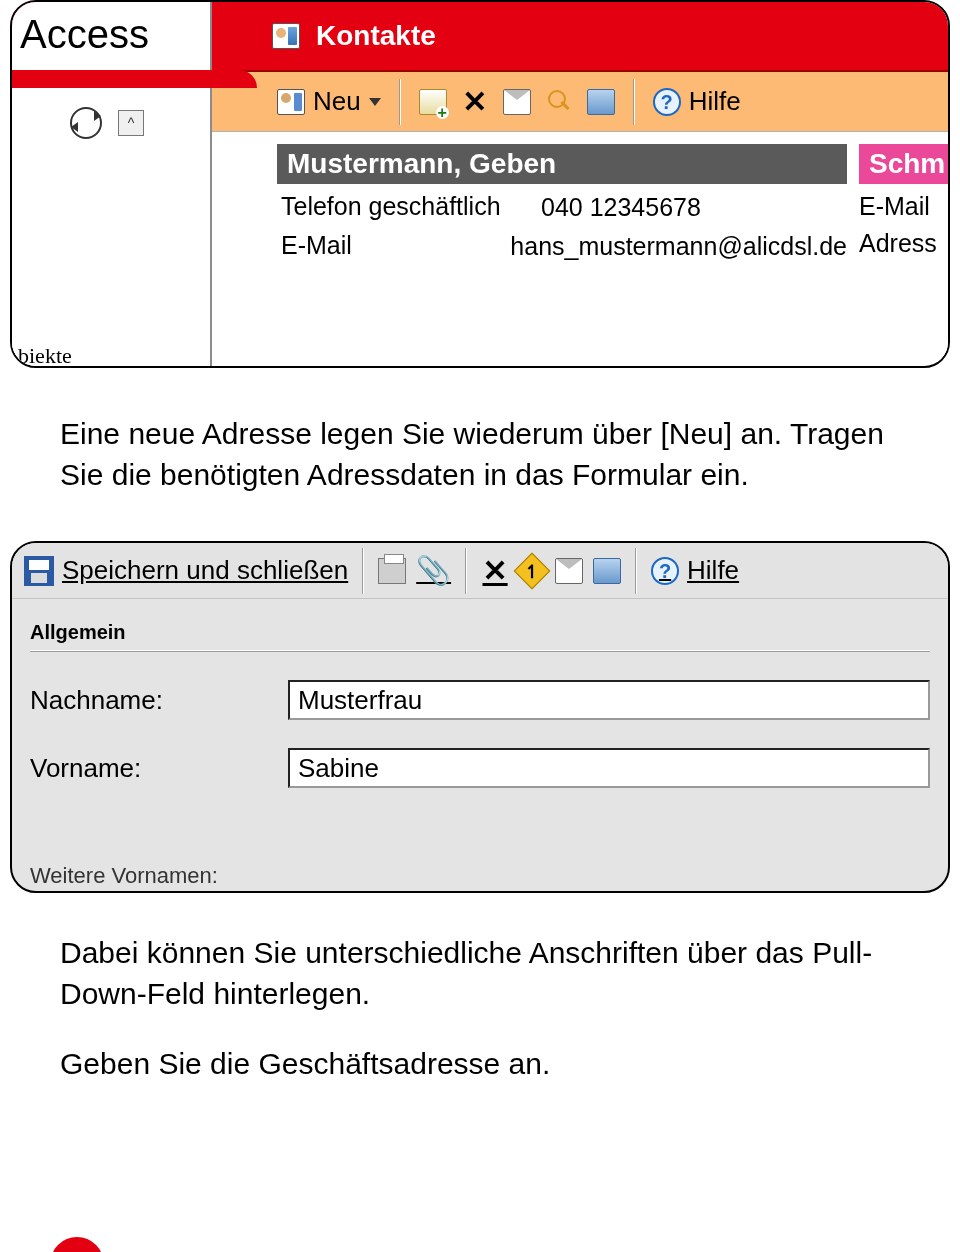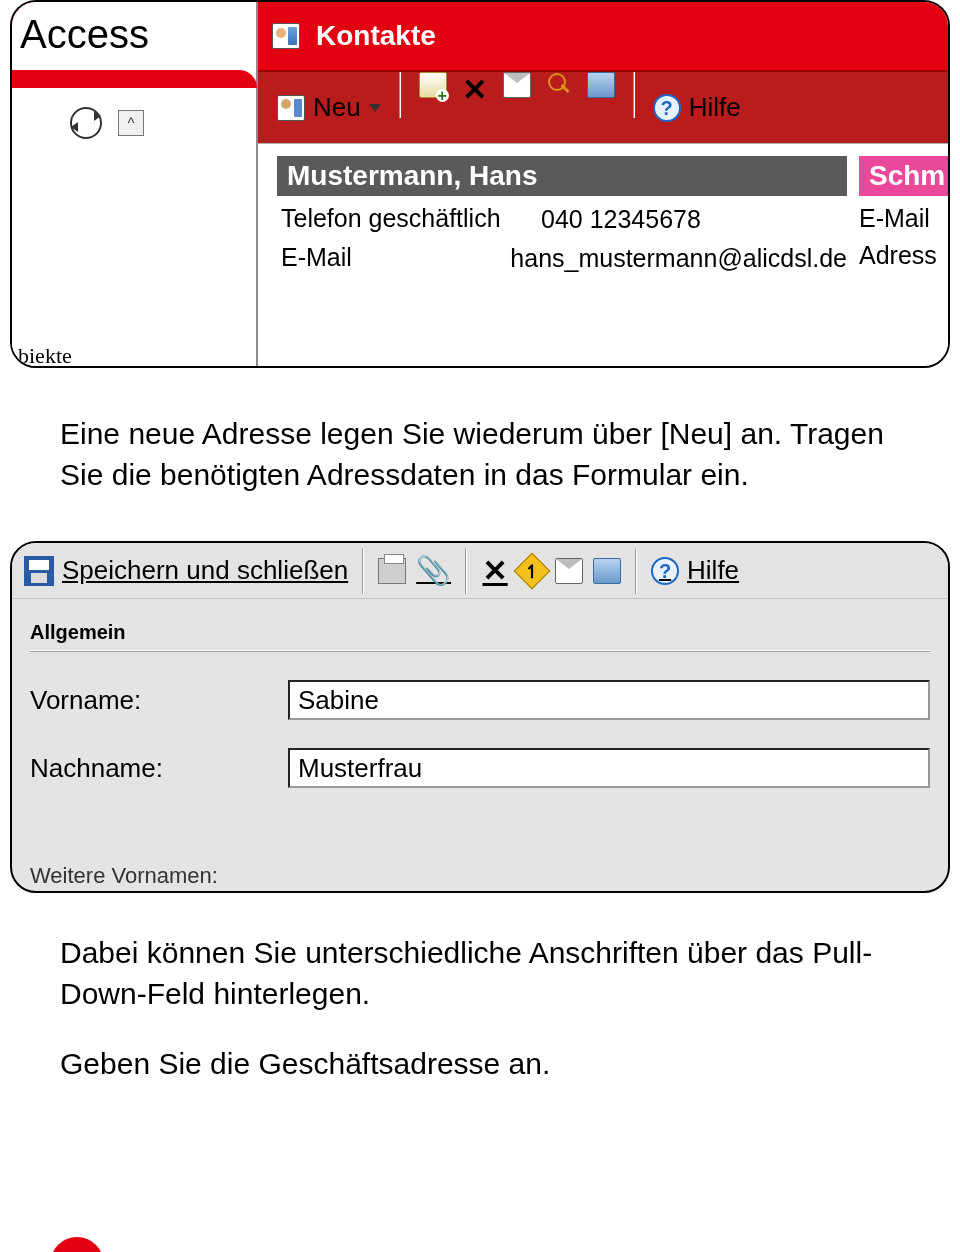--- a/index.html
+++ b/index.html
@@ -41,38 +41,38 @@
   .s1-chevron{width:0;height:0;border-left:7px solid transparent;border-right:7px solid transparent;border-top:9px solid #fff;display:inline-block;margin-left:4px;}
   .s1-contact-ico{
     width:28px;height:26px;background:#fff;border:1px solid #555;position:relative;border-radius:2px;
     display:inline-block;flex-shrink:0;
   }
   .s1-contact-ico::before{content:"";position:absolute;left:3px;top:4px;width:10px;height:10px;background:#e7b37a;border-radius:50%;}
   .s1-contact-ico::after{content:"";position:absolute;right:2px;top:3px;width:9px;height:18px;background:linear-gradient(#6aa4e0,#3a72b8);border-radius:1px;}
 
   
   .s1-access{
-    position:absolute;left:0;top:0;width:246px;height:368px;background:#fff;
+    position:absolute;left:0;top:0;width:200px;height:368px;background:#fff;
     border-right:2px solid #8b8b8b;
     z-index:5;
   }
   .s1-access-red{position:absolute;left:0;top:68px;width:245px;height:18px;background:#e30011;border-top-right-radius:40px;}
   .s1-access-title{position:absolute;left:8px;top:10px;font-size:40px;color:#000;font-family:Arial;font-weight:normal;}
   .s1-access-tools{position:absolute;left:58px;top:105px;display:flex;gap:16px;align-items:center;}
   .s1-refresh-ico{width:32px;height:32px;border:2px solid #333;border-radius:50%;position:relative;}
   .s1-refresh-ico::before,.s1-refresh-ico::after{content:"";position:absolute;width:0;height:0;border-top:5px solid transparent;border-bottom:5px solid transparent;}
   .s1-refresh-ico::before{border-right:7px solid #333;left:-1px;top:13px;}
   .s1-refresh-ico::after{border-left:7px solid #333;right:-1px;top:2px;}
   .s1-upbtn{width:26px;height:26px;border:1px solid #777;background:#f0f0f0;font-size:14px;line-height:24px;text-align:center;color:#333;}
   .s1-access-bottom{position:absolute;left:6px;bottom:1px;font-family:Verdana;font-size:22px;color:#000;}
 
   
   .s1-toolbar{
-    height:72px;background:#b91c1c;border-bottom:1px solid #b0b0b0;
-    padding-left:265px;display:flex;gap:14px;font-size:26px;color:#000;
+    height:60px;background:#fdba74;border-bottom:1px solid #b0b0b0;
+    padding-left:265px;display:flex;align-items:center;gap:14px;font-size:26px;color:#000;
   }
   .tb-sep{width:0;height:46px;border-left:1px solid #999;border-right:1px solid #fff;margin:0 4px;}
   .tb-item{display:flex;align-items:center;gap:8px;}
   .ico-small{width:28px;height:26px;display:inline-block;position:relative;}
   .ico-person{background:#fff;border:1px solid #555;border-radius:2px;}
   .ico-person::before{content:"";position:absolute;left:3px;top:3px;width:10px;height:10px;border-radius:50%;background:#d7a86e;}
   .ico-person::after{content:"";position:absolute;right:2px;top:3px;width:8px;height:18px;background:#5a8bd0;border-radius:1px;}
   .tb-drop{width:0;height:0;border-left:6px solid transparent;border-right:6px solid transparent;border-top:8px solid #333;}
   .ico-folder{background:linear-gradient(#fff, #e7dca0);border:1px solid #aa8a30;border-radius:2px;}
   .ico-folder::after{content:"+";position:absolute;right:-3px;bottom:-5px;font-size:16px;color:#1a7a1a;font-weight:bold;background:#fff;border-radius:50%;line-height:13px;width:13px;height:13px;text-align:center;}
@@ -156,21 +156,21 @@
     <span class="ico-small ico-book"></span>
     <span class="tb-sep"></span>
     <div class="tb-item">
       <span class="ico-help">?</span>
       <span>Hilfe</span>
     </div>
   </div>
 
   <div class="s1-body">
     <div class="card">
-      <div class="card-head">Mustermann, Hans</div>
+      <div class="card-head">Mustermann, Geben</div>
       <div class="card-row">
         <div class="card-lab">Telefon geschäftlich</div>
         <div class="card-val">040 12345678</div>
       </div>
       <div class="card-row">
         <div class="card-lab">E-Mail</div>
         <div class="card-val">hans_mustermann@alicdsl.de</div>
       </div>
     </div>
     <div class="card2">
@@ -216,26 +216,26 @@
       <span class="ico-help">?</span>
       <span>Hilfe</span>
     </div>
   </div>
 
   <div class="s2-section">
     <div class="s2-tab">Allgemein</div>
     <div class="s2-hr"></div>
 
     <div class="s2-row">
+      <div class="s2-lab">Nachname:</div>
+      <div class="s2-input">Musterfrau</div>
+    </div>
+    <div class="s2-row">
       <div class="s2-lab">Vorname:</div>
       <div class="s2-input">Sabine</div>
-    </div>
-    <div class="s2-row">
-      <div class="s2-lab">Nachname:</div>
-      <div class="s2-input">Musterfrau</div>
     </div>
   </div>
   <div class="s2-bottom-cut">Weitere Vornamen:</div>
 </div>
 
 <div class="bodytext" style="margin-top:40px;margin-bottom:30px;">Dabei können Sie unterschiedliche Anschriften über das Pull-Down-Feld hinterlegen.</div>
 <div class="bodytext" style="margin-top:0;">Geben Sie die Geschäftsadresse an.</div>
 
 <div class="footer">
   <div class="alice-badge">Alice</div>

